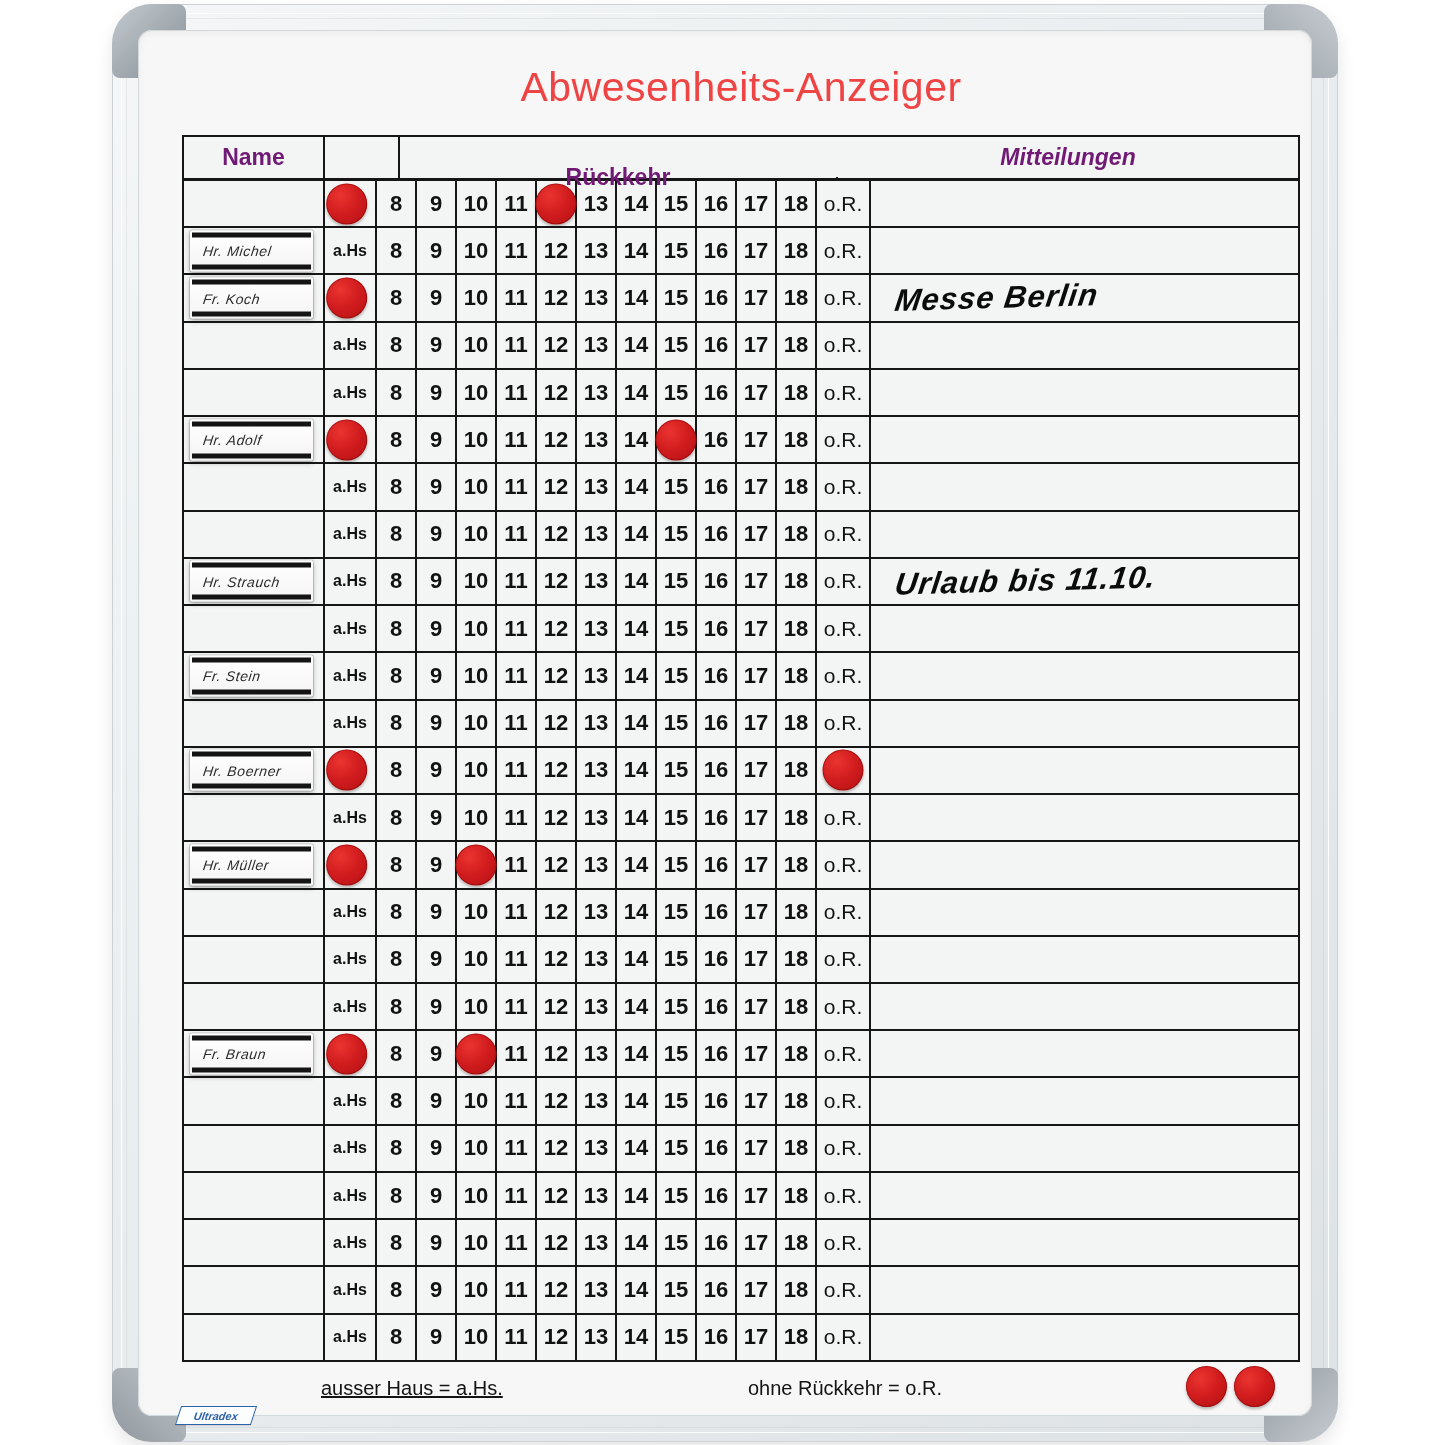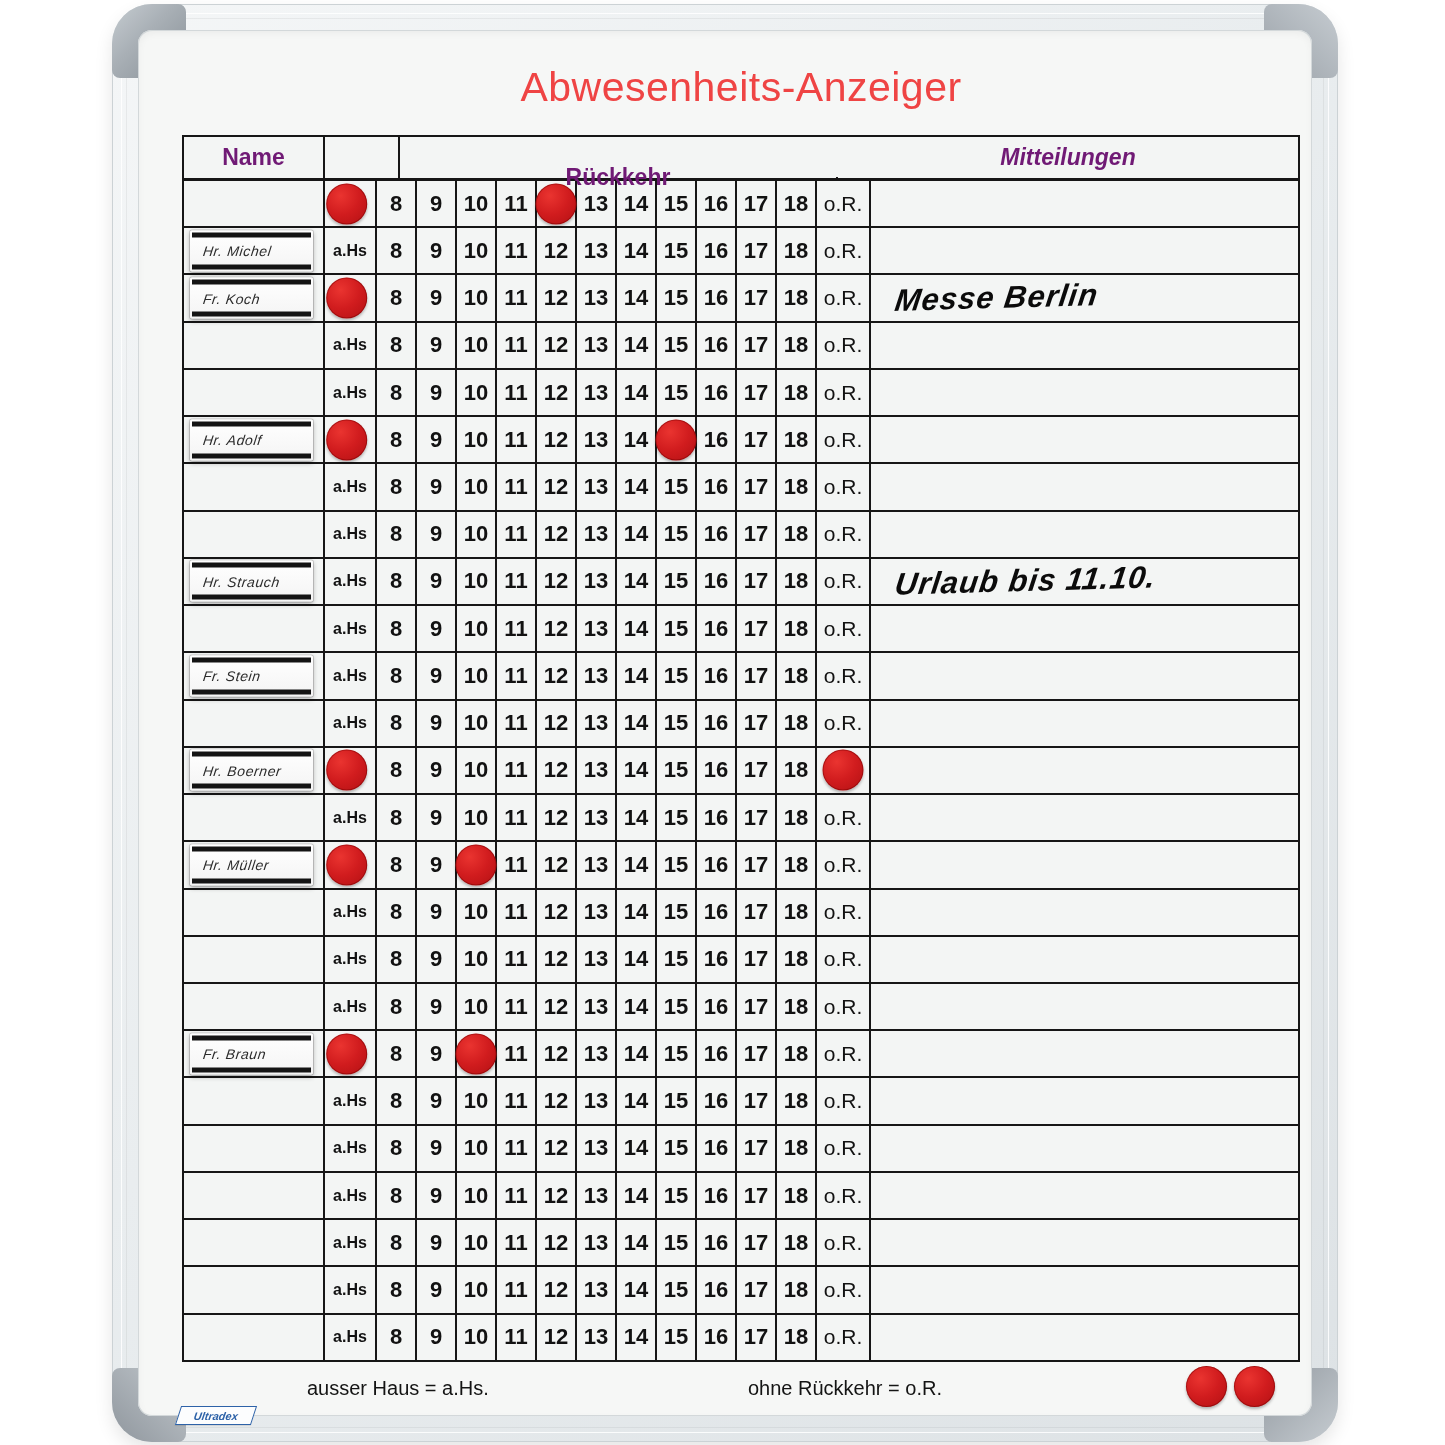--- a/index.html
+++ b/index.html
@@ -65,21 +65,21 @@
   .tag::before{top:2px;} .tag::after{bottom:2px;}
   .tag-text{font-style:italic;font-size:14px;color:#2c2c2c;padding-left:13px;letter-spacing:0.6px;
     transform:skewX(-7deg);white-space:nowrap;}
 
   
   .note-text{font-style:italic;font-weight:bold;font-size:31px;color:#0b0b0b;letter-spacing:1px;
     transform:rotate(-1.6deg) skewX(-9deg);white-space:nowrap;}
 
   
   .legend{position:absolute;top:1377px;font-size:20px;color:#141414;z-index:5;}
-  .legend-left{left:307px;}
+  .legend-left{left:321px;text-decoration:underline;}
   .legend-right{left:748px;}
   .brand{position:absolute;left:178px;top:1406px;width:74px;height:17px;z-index:8;
     border:1px solid #2d62a8;transform:skewX(-18deg);background:#fcfdfe;
     display:flex;align-items:center;justify-content:center;box-shadow:0 1px 1px rgba(0,0,0,0.1);}
   .brand span{transform:skewX(10deg);font-size:11px;font-weight:bold;font-style:italic;color:#2d62a8;}
 </style>
 </head>
 <body>
 
 <div class="board">

